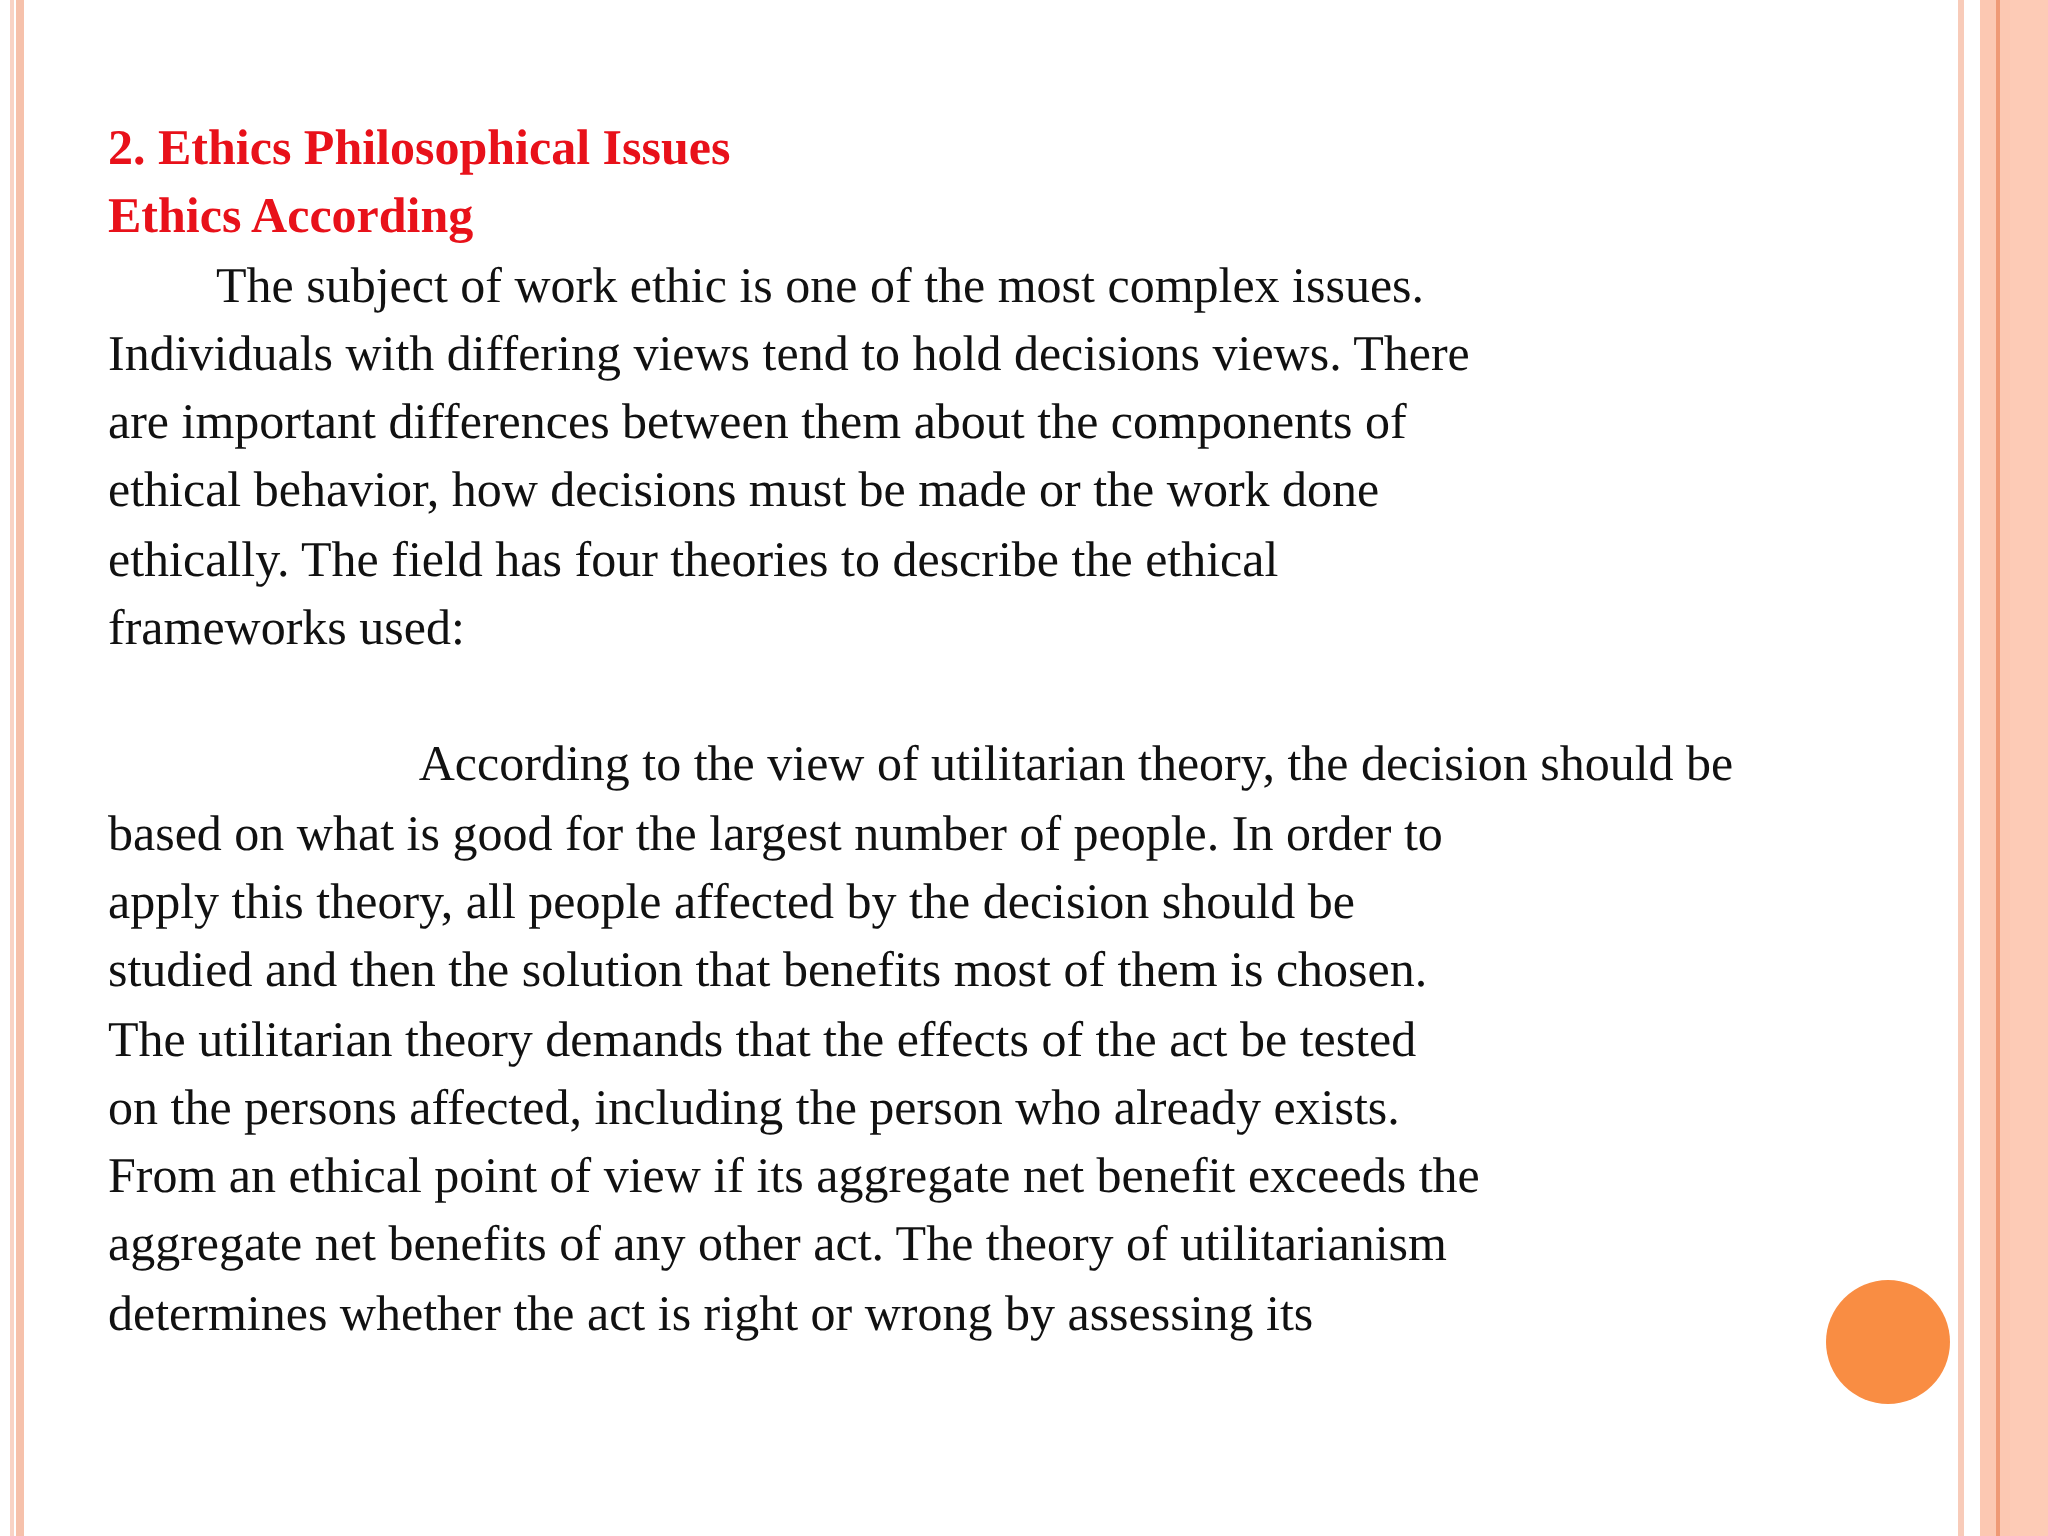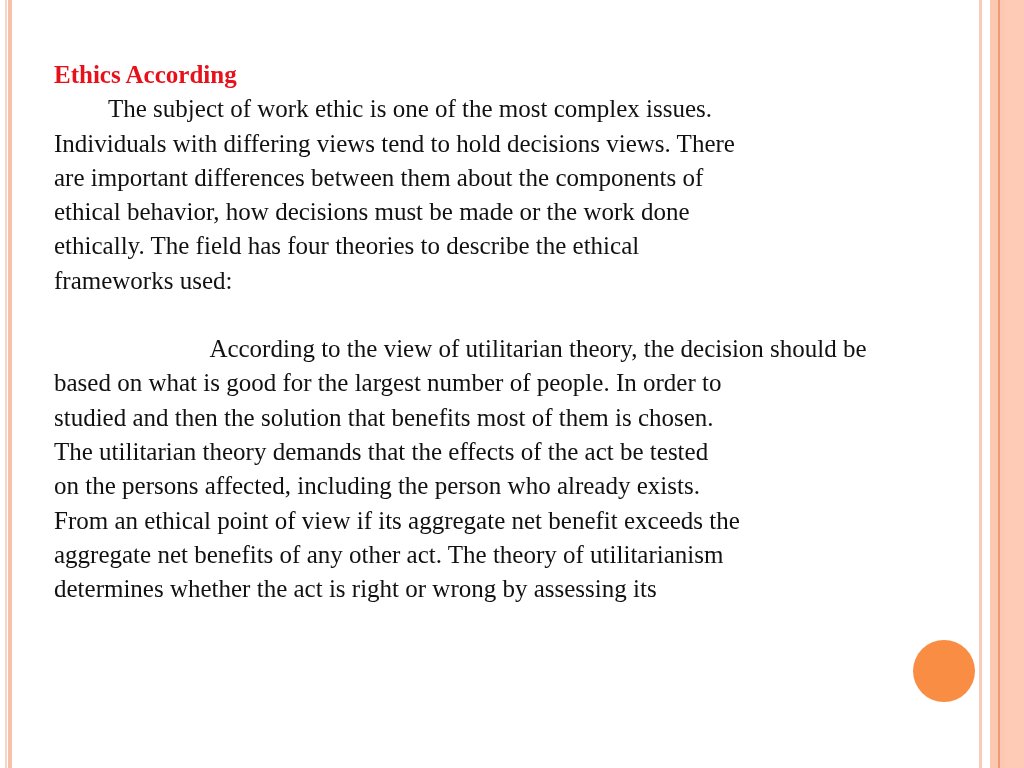--- a/index.html
+++ b/index.html
@@ -37,33 +37,35 @@
 <body>
 
 <div class="lb1"></div>
 <div class="lb2"></div>
 <div class="rb1"></div>
 <div class="rb2"></div>
 <div class="rb3"></div>
 <div class="rb4"></div>
 
 <div class="content">
+  <div class="p h">2. Ethics Philosophical Issues</div>
   <div class="p h">Ethics According</div>
   <div>
     <div class="p indent1">The subject of work ethic is one of the most complex issues.</div>
     <div class="p">Individuals with differing views tend to hold decisions views. There</div>
     <div class="p">are important differences between them about the components of</div>
     <div class="p">ethical behavior, how decisions must be made or the work done</div>
     <div class="p">ethically. The field has four theories to describe the ethical</div>
     <div class="p">frameworks used:</div>
   </div>
   <div class="gap"></div>
   <div>
     <div class="p indent2">According to the view of utilitarian theory, the decision should be</div>
     <div class="p">based on what is good for the largest number of people. In order to</div>
+    <div class="p">apply this theory, all people affected by the decision should be</div>
     <div class="p">studied and then the solution that benefits most of them is chosen.</div>
     <div class="p">The utilitarian theory demands that the effects of the act be tested</div>
     <div class="p">on the persons affected, including the person who already exists.</div>
     <div class="p">From an ethical point of view if its aggregate net benefit exceeds the</div>
     <div class="p">aggregate net benefits of any other act. The theory of utilitarianism</div>
     <div class="p">determines whether the act is right or wrong by assessing its</div>
   </div>
 </div>
 
 <div class="dot"></div>

